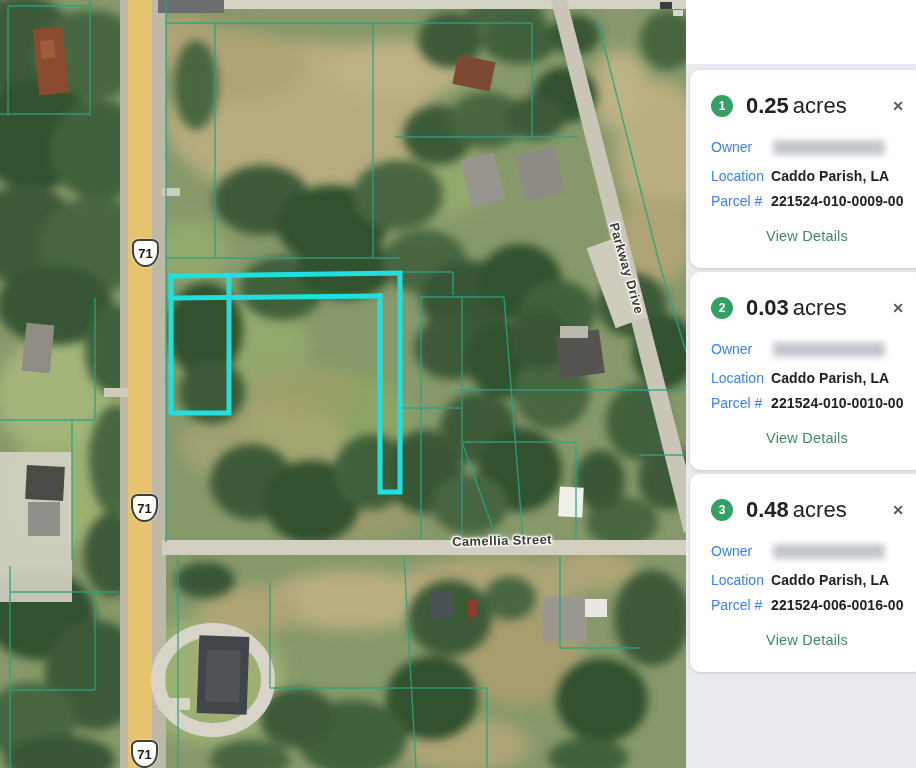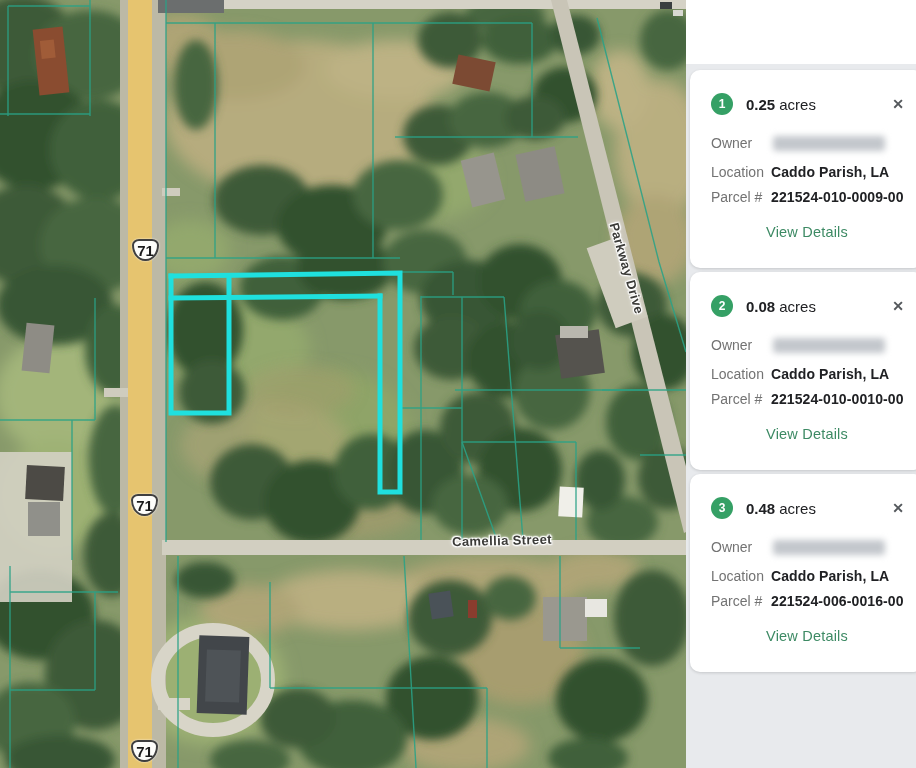--- a/index.html
+++ b/index.html
@@ -4,42 +4,42 @@
 <style>
   html,body{margin:0;padding:0;background:#fff}
   .app{position:relative;width:916px;height:768px;overflow:hidden;font-family:"Liberation Sans",sans-serif;background:#e8eaed}
   
   .map{position:absolute;left:0;top:0;width:686px;height:768px;overflow:hidden;background:#87996a}
   .map svg{display:block}
   .road-label{position:absolute;font-size:13px;font-weight:700;color:#3b3b38;letter-spacing:.4px;white-space:nowrap;
     text-shadow:0 0 2px #fff,0 0 3px #fff,0 0 5px #fff,1px 1px 1px #fff,-1px -1px 1px #fff,1px -1px 1px #fff,-1px 1px 1px #fff}
   .camellia{left:452px;top:533px;transform:rotate(-1.5deg)}
   .parkway{left:621px;top:221px;transform:rotate(74deg);transform-origin:0 0}
-  .shield{position:absolute;width:27px;height:22px;background:#fdfdfa;border:2px solid #3f3f3f;
+  .shield{position:absolute;width:27px;height:28px;background:#fdfdfa;border:2px solid #3f3f3f;
     border-radius:7px 7px 13px 13px/6px 6px 16px 16px;display:flex;align-items:center;justify-content:center;
-    font-size:15px;font-weight:700;color:#1b1b1b;box-sizing:border-box;box-shadow:0 0 2px rgba(255,255,255,.9)}
+    font-size:13px;font-weight:700;color:#1b1b1b;box-sizing:border-box;box-shadow:0 0 2px rgba(255,255,255,.9)}
   .shield-1{left:132px;top:239px}.shield-2{left:131px;top:494px}.shield-3{left:131px;top:740px}
   
   .sidebar{position:absolute;left:686px;top:0;width:230px;height:768px;background:#e8eaed}
   .sidebar-top{position:absolute;left:0;top:0;width:230px;height:64px;background:#ffffff}
   .card{position:absolute;left:4px;width:234px;height:198px;background:#fff;border-radius:10px;
     box-shadow:0 1px 3px rgba(60,64,67,.20);color:#202124}
   .card-1{top:70px}.card-2{top:272px}.card-3{top:474px}
   .card-header{display:flex;align-items:center;padding:23px 18px 0 21px}
   .badge{width:22px;height:22px;border-radius:50%;background:#35a065;color:#fff;font-size:12px;font-weight:700;
     display:flex;align-items:center;justify-content:center;flex:none}
-  .acreage{margin-left:13px;font-size:15px;color:#202124}
+  .acreage{margin-left:13px;font-size:22px;color:#202124}
   .acreage strong{font-weight:700}
   .unit{margin-left:4px;font-weight:400}
   .close-btn{margin-left:auto;color:#54585c;font-size:14px;font-weight:600;cursor:pointer;padding:2px 2px}
   .row{display:flex;align-items:center;padding:0 14px 0 21px;font-size:14px;color:#202124}
   .row-owner{margin-top:20px}
   .row-location{margin-top:13px}
   .row-parcel{margin-top:9px}
-  .lbl{color:#737373;flex:none}
+  .lbl{color:#3b82f6;flex:none}
   .lbl-owner{width:58px}
   .lbl-location{width:60px}
   .lbl-parcel{width:60px}
   .val{font-weight:700;letter-spacing:.1px;white-space:nowrap}
   .owner-blur{width:112px;height:15px;border-radius:3px;background:#c3c7cc;filter:blur(3px);margin-left:4px}
   .view-details{margin-top:19px;text-align:center;font-size:14.5px;font-weight:500;color:#3d8a64;cursor:pointer;letter-spacing:.2px}
 </style>
 </head>
 <body>
 
@@ -240,21 +240,21 @@
       <div class="row row-parcel">
         <div class="lbl lbl-parcel">Parcel #</div>
         <div class="val">221524-010-0009-00</div>
       </div>
       <div class="view-details">View Details</div>
     </div>
 
     <div class="card card-2">
       <div class="card-header">
         <div class="badge">2</div>
-        <div class="acreage"><strong>0.08</strong><span class="unit">acres</span></div>
+        <div class="acreage"><strong>0.03</strong><span class="unit">acres</span></div>
         <div class="close-btn">✕</div>
       </div>
       <div class="row row-owner">
         <div class="lbl lbl-owner">Owner</div>
         <div class="owner-blur"></div>
       </div>
       <div class="row row-location">
         <div class="lbl lbl-location">Location</div>
         <div class="val">Caddo Parish, LA</div>
       </div>

